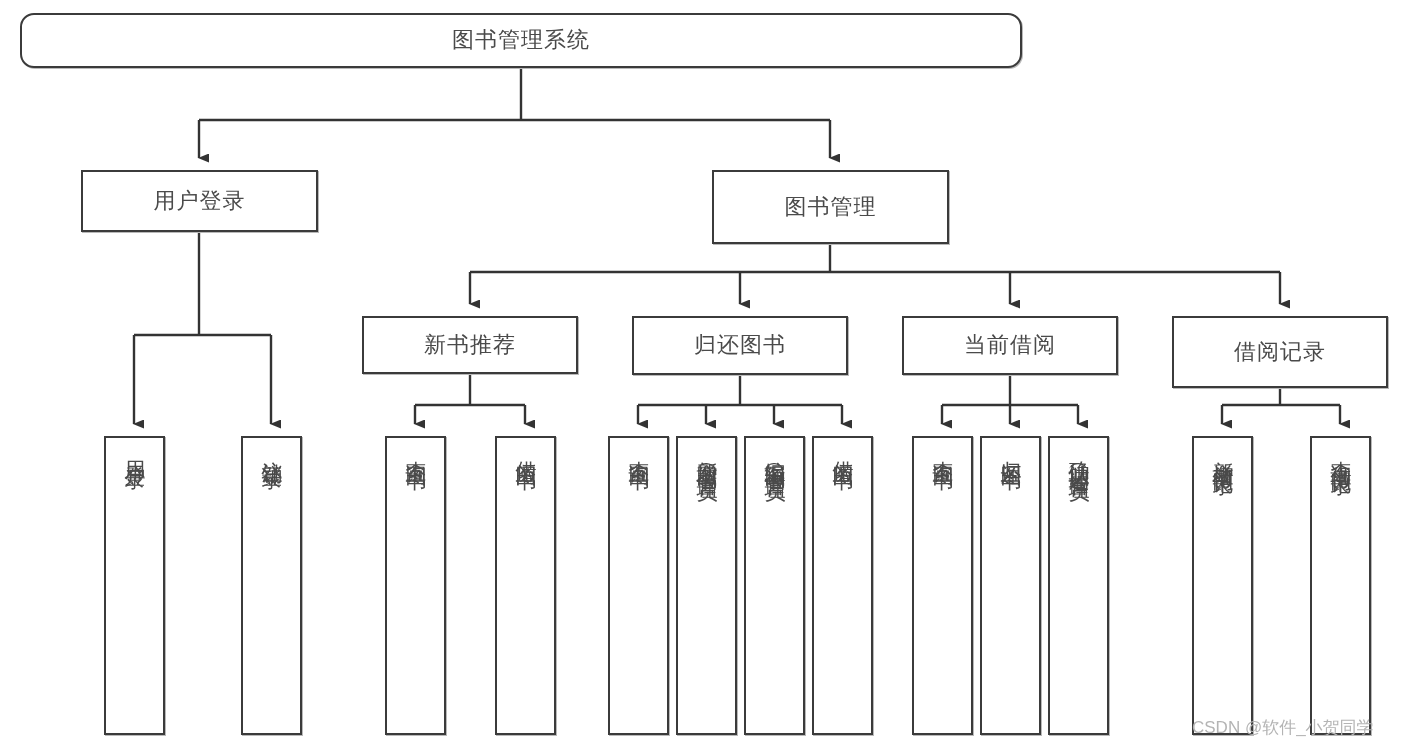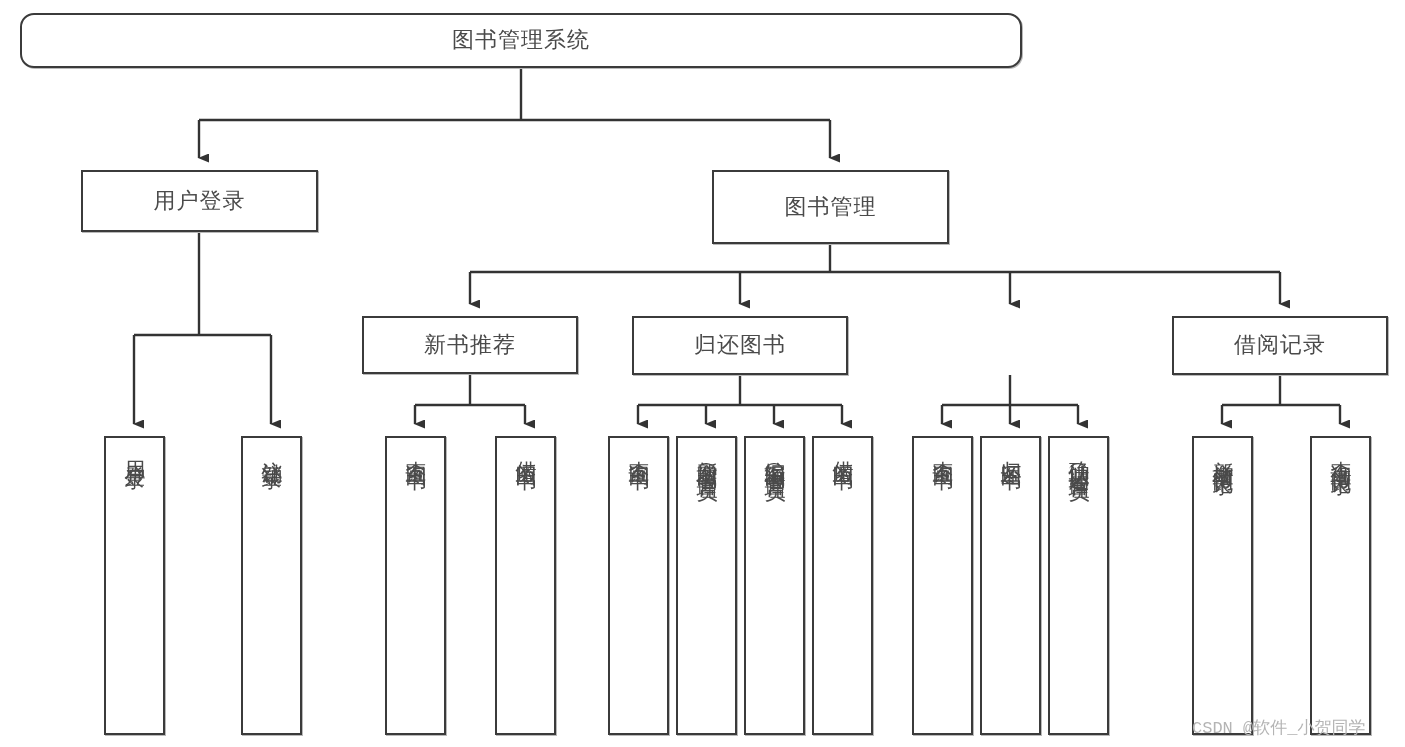--- a/index.html
+++ b/index.html
@@ -64,21 +64,21 @@
     line-height: 1;
   }
   .watermark {
     position: absolute;
     left: 1192px;
     top: 716px;
     font-size: 17px;
     color: #b4b4b4;
     white-space: nowrap;
     z-index: 3;
-    font-family: Liberation Mono, monospace;
+    font-family: Liberation Sans, sans-serif;
   }
 </style>
 </head>
 <body>
 
 <div id="canvas">
 
   <svg id="wires" viewBox="0 0 1405 747" xmlns="http://www.w3.org/2000/svg">
     <defs>
       <marker id="arrow" markerWidth="9" markerHeight="11" refX="4.5" refY="10" orient="auto" markerUnits="userSpaceOnUse">
@@ -140,21 +140,24 @@
   <div class="node horiz" style="left:712px; top:170px; width:237px; height:74px;">
     <span class="label">图书管理</span>
   </div>
 
   <div class="node horiz" style="left:362px; top:316px; width:216px; height:58px;">
     <span class="label">新书推荐</span>
   </div>
   <div class="node horiz" style="left:632px; top:316px; width:216px; height:59px;">
     <span class="label">归还图书</span>
   </div>
-  <div class="node horiz" style="left:1172px; top:316px; width:216px; height:59px;">
+  <div class="node horiz" style="left:902px; top:316px; width:216px; height:59px;">
+    <span class="label">当前借阅</span>
+  </div>
+  <div class="node horiz" style="left:1172px; top:316px; width:216px; height:72px;">
     <span class="label">借阅记录</span>
   </div>
 
   <div class="node leaf" style="left:104px; top:436px; width:61px; height:299px;">
     <span class="label">用户登录</span>
   </div>
   <div class="node leaf" style="left:241px; top:436px; width:61px; height:299px;">
     <span class="label">注销登录</span>
   </div>
 

